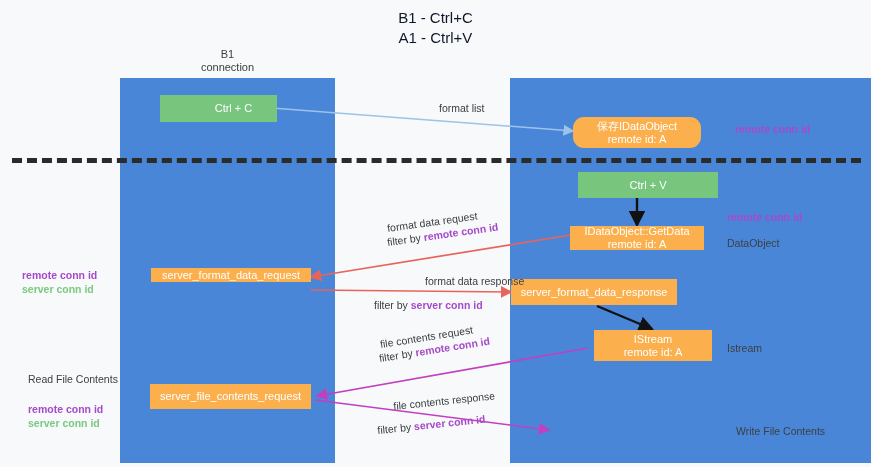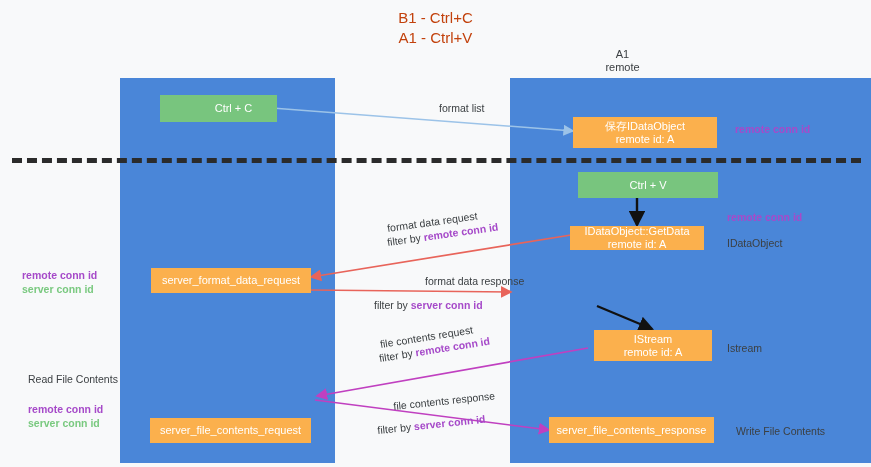--- a/index.html
+++ b/index.html
@@ -19,21 +19,21 @@
     position: absolute;
     background: #4a86d8;
   }
   .lane-b1 { left: 120px; top: 78px; width: 215px; height: 385px; }
   .lane-a1 { left: 510px; top: 78px; width: 565px; height: 385px; }
 
   .title {
     position: absolute;
     left: 0; right: 0;
     text-align: center;
-    color: #c2410c;
+    color: #0f172a;
     font-size: 15px;
     line-height: 20px;
     white-space: pre-line;
   }
   .colhead {
     position: absolute;
     text-align: center;
     color: #3c4043;
     font-size: 11px;
     line-height: 13px;
@@ -87,22 +87,22 @@
 <body>
 
 <div id="canvas">
 
   <div class="lane lane-b1"></div>
   <div class="lane lane-a1"></div>
 
   <div class="title" style="top:8px;">B1 - Ctrl+C
 A1 - Ctrl+V</div>
 
-  <div class="colhead" style="left:545px; top:48px; width:155px;">A1
-remote</div>
+  <div class="colhead" style="left:150px; top:48px; width:155px;">B1
+connection</div>
 
   <svg class="overlay" viewBox="0 0 871 467">
     <defs>
       <marker id="ah-blue" markerWidth="7" markerHeight="7" refX="6" refY="3.5" orient="auto">
         <path d="M0,0 L7,3.5 L0,7 z" fill="#9cc3e8"></path>
       </marker>
       <marker id="ah-red" markerWidth="7" markerHeight="7" refX="6" refY="3.5" orient="auto">
         <path d="M0,0 L7,3.5 L0,7 z" fill="#e8645a"></path>
       </marker>
       <marker id="ah-mag" markerWidth="7" markerHeight="7" refX="6" refY="3.5" orient="auto">
@@ -125,37 +125,37 @@
 
     <line x1="588" y1="348" x2="317" y2="396" stroke="#c040c0" stroke-width="1.7" marker-end="url(#ah-mag)"></line>
 
     <line x1="315" y1="400" x2="549" y2="430" stroke="#c040c0" stroke-width="1.7" marker-end="url(#ah-mag)"></line>
   </svg>
 
   <div class="dashline"></div>
 
   <div class="box box-green" style="left:160px; top:95px; width:117px; height:27px;padding-left:30px;">Ctrl + C</div>
 
-  <div class="box box-orange" style="left:573px; top:117px; width:144px; height:31px;">保存IDataObject
+  <div class="box box-orange" style="left:573px; top:117px; width:128px; height:31px;border-radius:11px;">保存IDataObject
 remote id: A</div>
 
   <div class="box box-green" style="left:578px; top:172px; width:140px; height:26px;">Ctrl + V</div>
 
   <div class="box box-orange" style="left:570px; top:226px; width:134px; height:24px;">IDataObject::GetData
 remote id: A</div>
 
-  <div class="box box-orange" style="left:151px; top:268px; width:160px; height:25px;">server_format_data_request</div>
+  <div class="box box-orange" style="left:151px; top:268px; width:160px; height:14px;">server_format_data_request</div>
 
+  <div class="box box-orange" style="left:511px; top:279px; width:166px; height:26px;">server_format_data_response</div>
 
   <div class="box box-orange" style="left:594px; top:330px; width:118px; height:31px;">IStream
 remote id: A</div>
 
-  <div class="box box-orange" style="left:150px; top:384px; width:161px; height:25px;margin-top:34px;">server_file_contents_request</div>
+  <div class="box box-orange" style="left:150px; top:384px; width:161px; height:25px;">server_file_contents_request</div>
 
-  <div class="box box-orange" style="left:549px; top:417px; width:165px; height:26px;">server_file_contents_response</div>
 
   <div class="lbl" style="left:399px; top:102px;margin-left:40px;">format list</div>
 
   <div class="lbl rot" style="left:388px; top:222px; transform: rotate(-8deg);">format data request</div>
   <div class="lbl rot" style="left:388px; top:236px; transform: rotate(-8deg);">
     <span>filter by </span><span class="lbl-purple">remote conn id</span>
   </div>
 
   <div class="lbl" style="left:389px; top:275px;margin-left:36px;">format data response</div>
   <div class="lbl" style="left:374px; top:299px;">
@@ -169,21 +169,21 @@
 
   <div class="lbl rot" style="left:394px; top:400px; transform: rotate(-6deg);">file contents response</div>
   <div class="lbl rot" style="left:378px; top:424px; transform: rotate(-6deg);">
     <span>filter by </span><span class="lbl-purple">server conn id</span>
   </div>
 
   <div class="lbl lbl-purple" style="left:735px; top:123px;">remote conn id</div>
 
   <div class="lbl lbl-purple" style="left:727px; top:211px;">remote conn id</div>
 
-  <div class="lbl" style="left:727px; top:237px;">IDataObject</div>
+  <div class="lbl" style="left:727px; top:237px;">DataObject</div>
 
   <div class="lbl" style="left:727px; top:342px;">Istream</div>
 
   <div class="lbl" style="left:736px; top:425px;">Write File Contents</div>
 
   <div class="lbl lbl-purple" style="left:22px; top:269px;">remote conn id</div>
   <div class="lbl lbl-green" style="left:22px; top:283px;">server conn id</div>
 
   <div class="lbl" style="left:28px; top:366px;margin-top:7px;">Read File Contents</div>
   <div class="lbl lbl-purple" style="left:28px; top:403px;">remote conn id</div>

